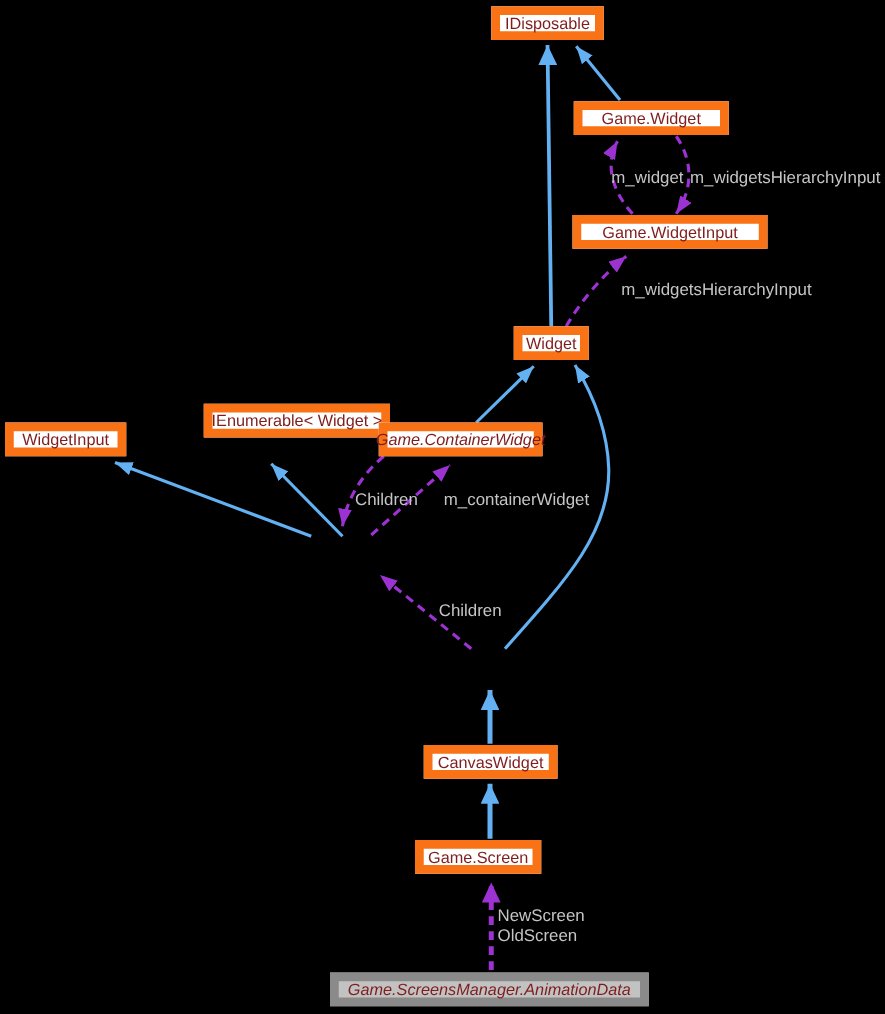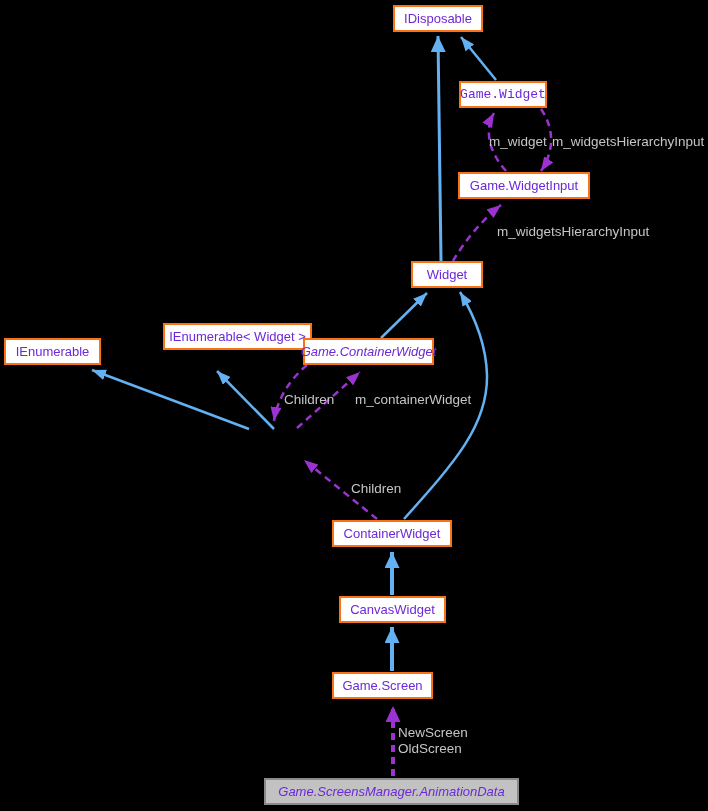--- a/index.html
+++ b/index.html
@@ -1,20 +1,20 @@
 <!DOCTYPE html>
 <html><head>
 <meta charset="utf-8">
 <style>
   html,body{margin:0;padding:0;background:#000;}
   #canvas{position:relative;width:708px;height:811px;background:#000;overflow:hidden;
           font-family:"Liberation Sans",sans-serif;}
   #edges{position:absolute;left:0;top:0;}
   .node{position:absolute;box-sizing:border-box;display:flex;align-items:center;justify-content:center;
-        background:#ffffff;border:2px solid #f97316;color:#6d28d9;font-size:13px;white-space:nowrap;
+        background:#ffffff;border:7px solid #f97316;color:#7f1d1d;font-size:13px;white-space:nowrap;
         line-height:1;text-align:center;}
   .node.highlight{background:#c2c2c2;border-color:#8a8a8a;font-style:italic;}
   .edge-label{font-family:"Liberation Sans",sans-serif;font-size:13.5px;fill:#c5c5c5;}
   .edge{fill:none;}
   .edge.dashed{stroke-dasharray:7 5;}
 </style>
 </head>
 <body>
 
 <div id="canvas">
@@ -56,24 +56,23 @@
     <text class="edge-label" x="552" y="146">m_widgetsHierarchyInput</text>
     <text class="edge-label" x="497" y="236">m_widgetsHierarchyInput</text>
     <text class="edge-label" x="284" y="404">Children</text>
     <text class="edge-label" x="355" y="404">m_containerWidget</text>
     <text class="edge-label" x="351" y="493">Children</text>
     <text class="edge-label" x="398" y="737">NewScreen</text>
     <text class="edge-label" x="398" y="753">OldScreen</text>
   </svg>
 
   <div class="node" style="left:393px;top:5px;width:90px;height:27px;">IDisposable</div>
-  <div class="node" style="left:459px;top:81px;width:88px;height:27px;font-family:Liberation Mono, monospace;">Game.Widget</div>
-  <div class="node" style="left:458px;top:172px;width:132px;height:27px;">Game.WidgetInput</div>
-  <div class="node" style="left:411px;top:261px;width:72px;height:27px;">Widget</div>
-  <div class="node" style="left:4px;top:338px;width:97px;height:27px;">IEnumerable</div>
+  <div class="node" style="left:459px;top:81px;width:124px;height:27px;">Game.Widget</div>
+  <div class="node" style="left:458px;top:172px;width:156px;height:27px;">Game.WidgetInput</div>
+  <div class="node" style="left:411px;top:261px;width:60px;height:27px;">Widget</div>
+  <div class="node" style="left:4px;top:338px;width:97px;height:27px;">WidgetInput</div>
   <div class="node" style="left:123px;top:323px;width:149px;height:27px;margin-left:40px;">IEnumerable&lt; Widget &gt;</div>
   <div class="node" style="left:303px;top:338px;width:131px;height:27px;font-style:italic;">Game.ContainerWidget</div>
-  <div class="node" style="left:332px;top:520px;width:120px;height:27px;">ContainerWidget</div>
   <div class="node" style="left:339px;top:596px;width:107px;height:27px;">CanvasWidget</div>
   <div class="node" style="left:332px;top:672px;width:101px;height:27px;">Game.Screen</div>
   <div class="node highlight" style="left:264px;top:778px;width:255px;height:27px;">Game.ScreensManager.AnimationData</div>
 
 </div>
 
 </body></html>

